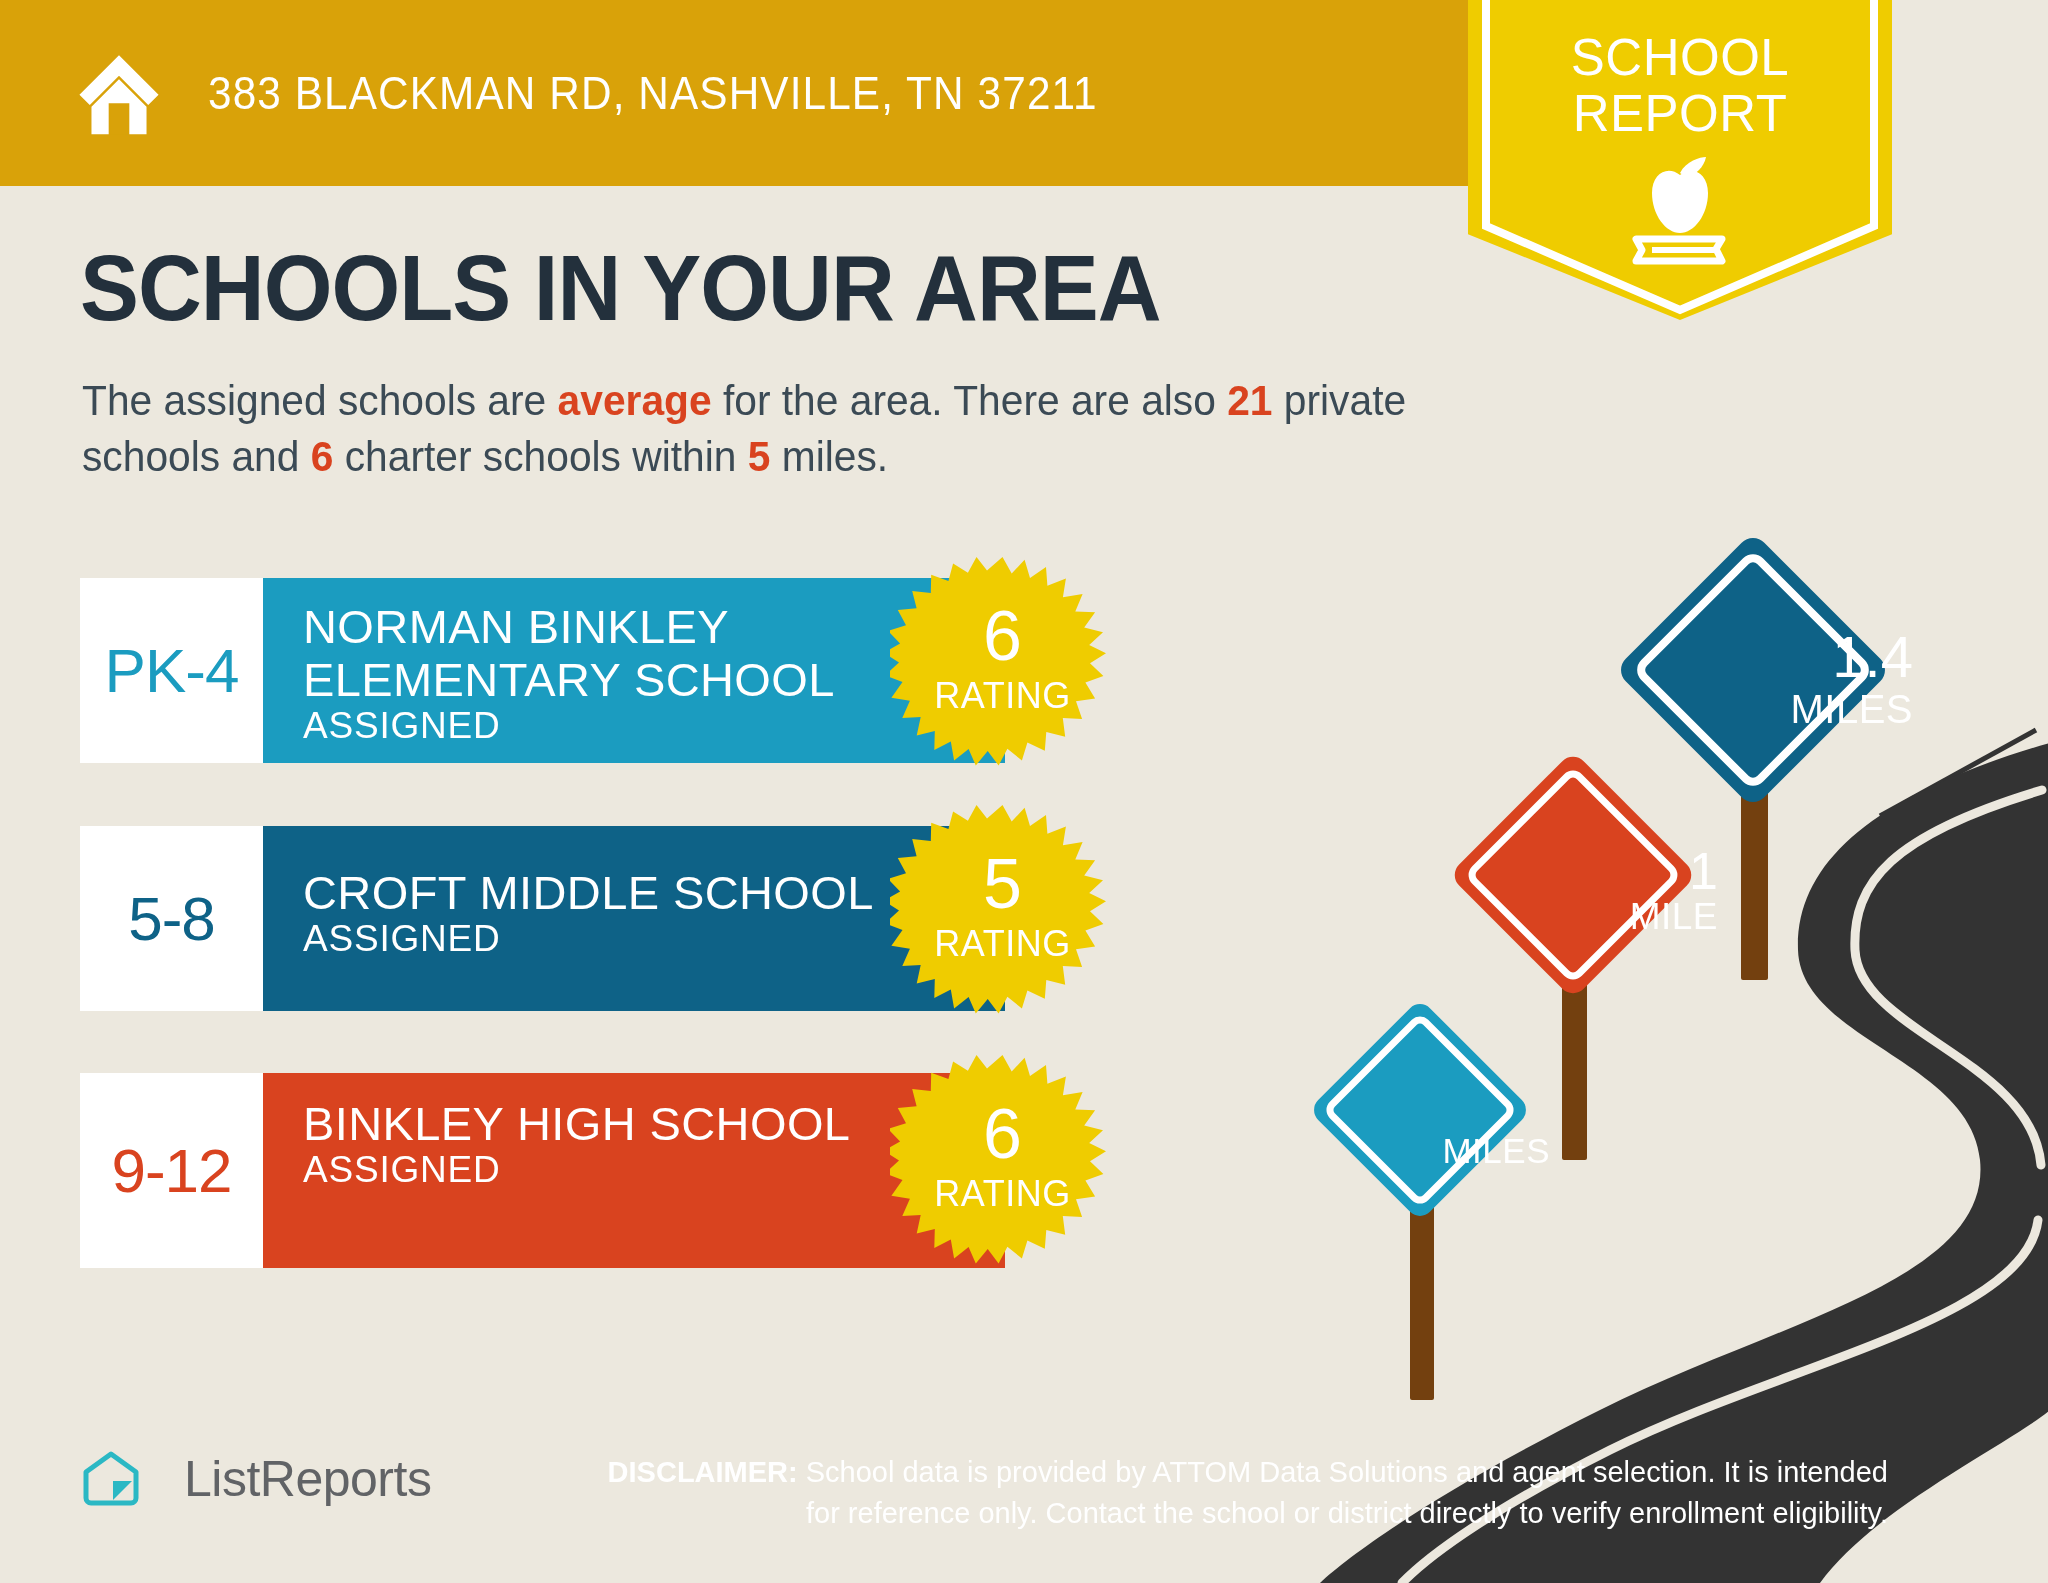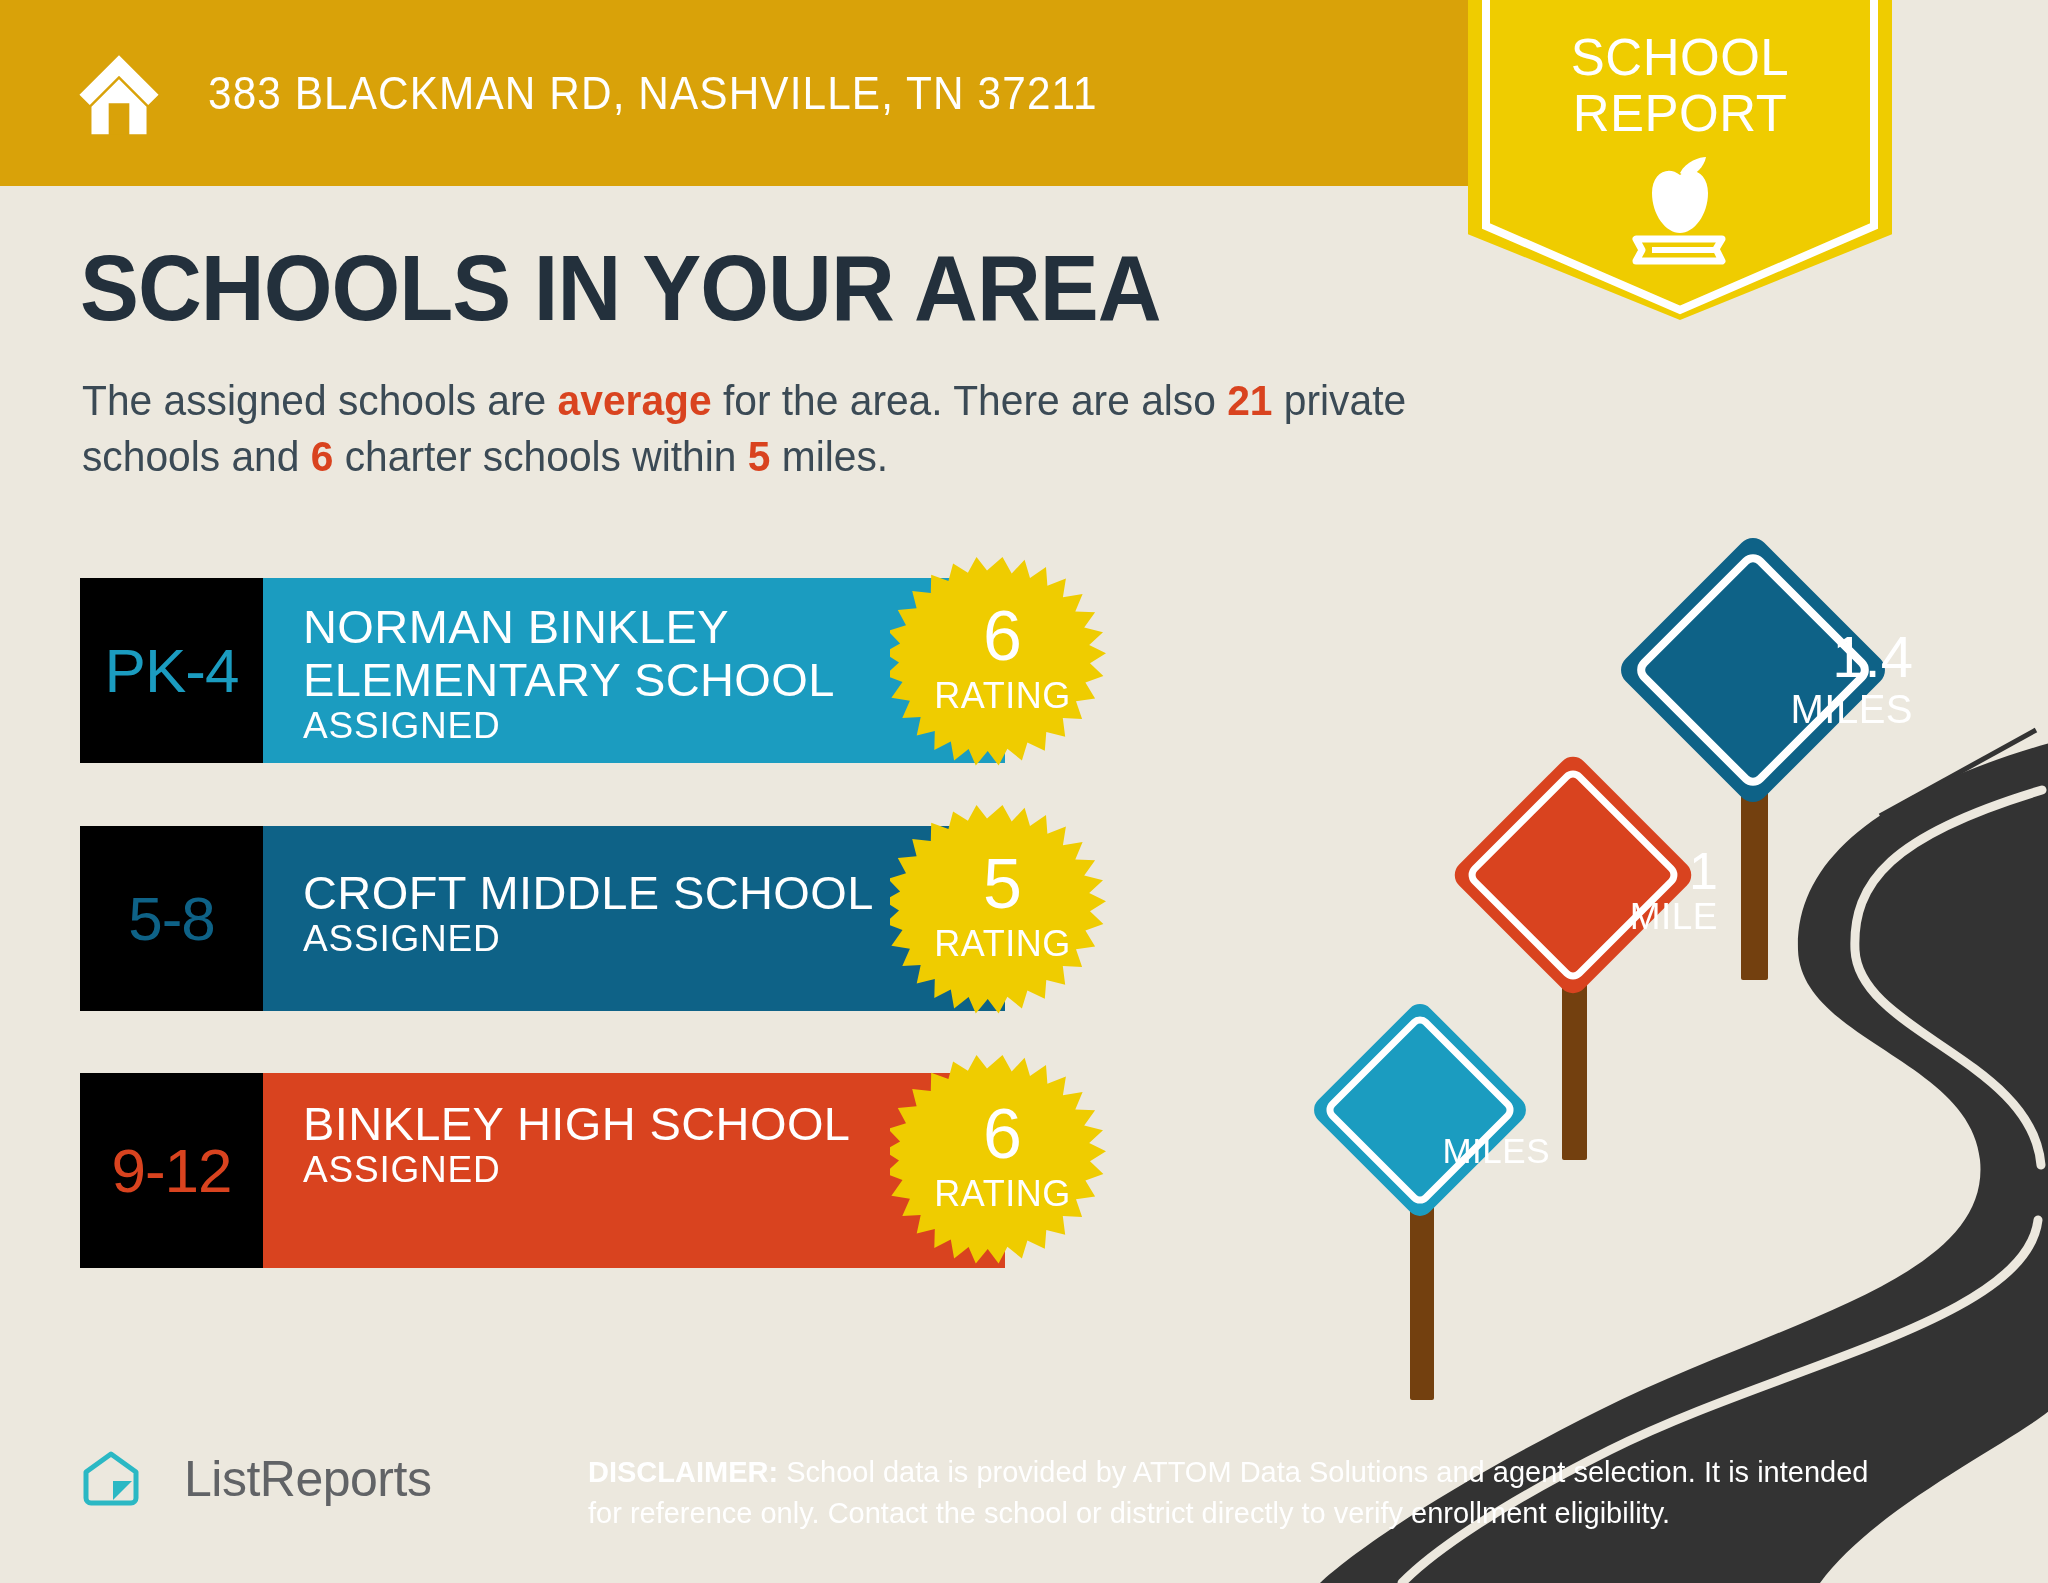--- a/index.html
+++ b/index.html
@@ -56,21 +56,21 @@
     font-size:42px;line-height:56px;color:#3B4A55;font-weight:400;
     font-family:"Liberation Sans Narrow","Liberation Sans",sans-serif;
     transform:scaleX(.97);transform-origin:left top;
   }
   .sub b{color:#D9431F;font-weight:bold;}
 
   
   .rows{position:absolute;left:0;top:0;width:2048px;height:1583px;}
   .row{position:absolute;height:185px;}
   .row .grade{
-    position:absolute;left:0;top:0;width:183px;height:185px;background:#000000;
+    position:absolute;left:0;top:0;width:183px;height:185px;background:#ffffff;
     display:flex;align-items:center;justify-content:center;
     font-size:62px;font-weight:400;letter-spacing:-1px;
     font-family:"Liberation Sans Narrow","Liberation Sans",sans-serif;
   }
   .row .bar{
     position:absolute;left:183px;top:0;height:185px;width:742px;
     color:#FFFFFF;box-sizing:border-box;padding:22px 0 0 40px;
   }
   .row .sname{
     font-size:47px;line-height:53px;font-weight:400;letter-spacing:.4px;
@@ -103,21 +103,21 @@
   .sign .big{font-size:58px;line-height:58px;}
   .sign .small{font-size:40px;line-height:42px;letter-spacing:.5px;}
 
   
   .logo{position:absolute;left:80px;top:1448px;display:flex;align-items:center;gap:24px;}
   .logo-txt{
     margin-left:18px;font-size:50px;color:#616366;font-weight:400;letter-spacing:-.5px;
   }
   .disc{
     position:absolute;left:588px;top:1452px;width:1300px;
-    color:#FFFFFF;font-size:29px;line-height:41px;text-align:left;
+    color:#FFFFFF;font-size:29px;line-height:41px;text-align:right;
     font-family:"Liberation Sans Narrow","Liberation Sans",sans-serif;
     z-index:40;
   }
   .disc b{font-weight:bold;}
 </style>
 </head>
 <body>
 
 <div class="page">
 

